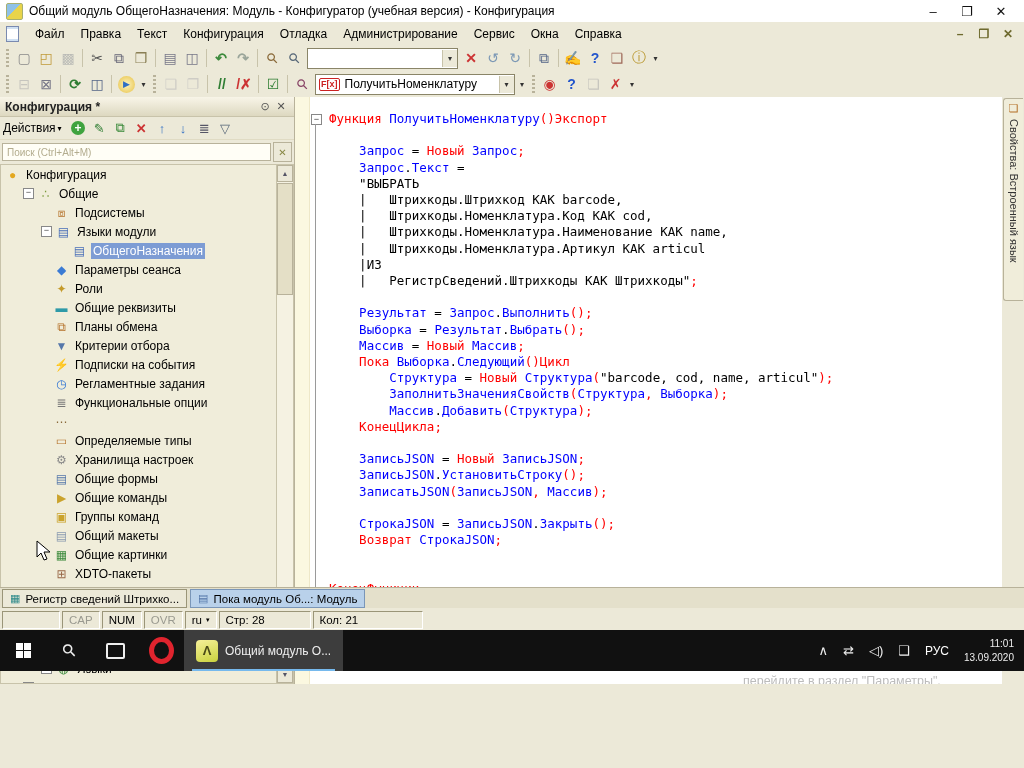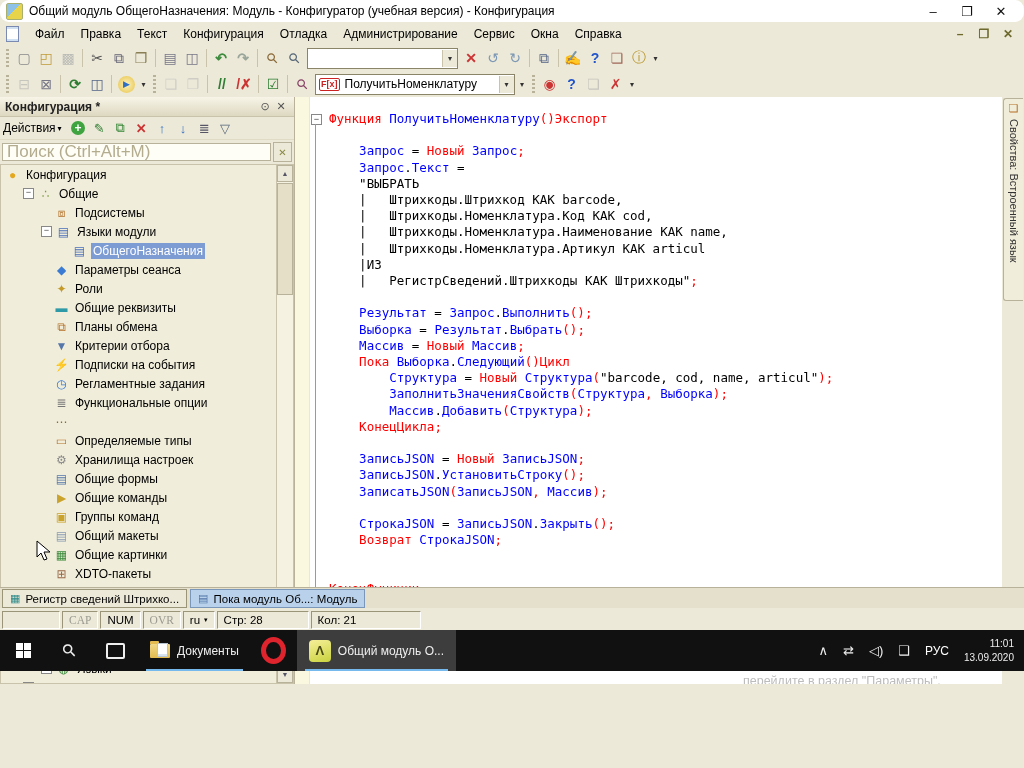--- a/index.html
+++ b/index.html
@@ -1,21 +1,21 @@
 <!DOCTYPE html>
 <html><head>
 <meta charset="utf-8">
 <style>
   html,body{margin:0;padding:0;width:1024px;height:768px;overflow:hidden;
     font-family:"Liberation Sans",sans-serif;background:#000;}
   #screen{position:relative;width:1024px;height:768px;background:#ece9d8;}
 
   
   .titlebar{position:absolute;left:0;top:0;right:0;height:22px;background:#fff;
-    display:flex;align-items:center;gap:6px;padding:0 6px;font-size:12px;color:#000;border-radius:9px;}
+    display:flex;align-items:center;gap:6px;padding:0 6px;font-size:12px;color:#000;}
   .app-icon{width:15px;height:15px;border-radius:2px;flex:none;border:1px solid #a8b070;
     background:linear-gradient(135deg,#8ec1e8 0 45%,#e8d44a 45% 100%);}
   .title-text{flex:1;white-space:nowrap;overflow:hidden;}
   .win-ctl{width:34px;text-align:center;font-size:13px;color:#111;}
 
   
   .menubar{position:absolute;left:0;top:22px;right:0;height:23px;background:#ece9d8;
     border-bottom:1px solid #d8d3bb;display:flex;align-items:center;font-size:12px;padding:0 4px;}
   .menu-doc{width:11px;height:14px;background:#fff;border:1px solid #7a8ab0;margin:0 8px 0 2px;flex:none;
     box-shadow:inset 0 -2px 0 #cfe0f2, inset 0 2px 0 #cfe0f2;}
@@ -56,21 +56,21 @@
     display:flex;align-items:center;padding:0 5px;font-size:12px;font-weight:bold;color:#222;flex:none;}
   .panel-header .spring{flex:1;}
   .ph-ico{width:16px;text-align:center;font-weight:normal;color:#555;font-size:11px;}
   .panel-actions{height:22px;display:flex;align-items:center;padding:0 3px;border-bottom:1px solid #e0dbc4;
     font-size:12px;flex:none;}
   .adrop{font-size:8px;margin:0 6px 0 2px;}
   .act-i{width:21px;height:18px;display:flex;align-items:center;justify-content:center;font-size:13px;}
   .act-i .rbg{width:14px;height:14px;border-radius:50%;display:flex;align-items:center;
     justify-content:center;color:#fff;font-weight:bold;font-size:12px;}
   .panel-search{height:22px;display:flex;align-items:center;padding:1px 2px;gap:2px;flex:none;}
-  .search-field{flex:1;height:16px;border:1px solid #b8b29a;background:#fffef6;font-size:17px;
+  .search-field{flex:1;height:16px;border:1px solid #b8b29a;background:#fffef6;font-size:10px;
     padding:0 4px;outline:none;color:#444;}
   .search-field::placeholder{color:#b3ac8e;}
   .sclear{width:17px;height:18px;border:1px solid #b8b29a;background:#ece9d8;color:#7a5;
     display:flex;align-items:center;justify-content:center;font-size:10px;color:#884;}
   .tree-wrap{flex:1;position:relative;overflow:hidden;}
   .tree-area{position:absolute;left:0;top:0;right:16px;bottom:0;border:1px solid #c8c3aa;
     background:#f0edda;overflow:hidden;}
   .tree-row{height:19px;display:flex;align-items:center;font-size:12px;white-space:nowrap;}
   .tmark{width:9px;height:9px;border:1px solid #888;background:#fff;font-size:9px;line-height:7px;
     text-align:center;color:#444;margin:0 4px 0 0;flex:none;}
@@ -118,21 +118,21 @@
   .wtab.active{background:#b9d1ea;border-color:#7a96b8;}
   .wtab .wicon{font-size:11px;}
 
   
   .statusbar{position:absolute;left:0;right:0;top:608px;height:22px;background:#ece9d8;
     display:flex;align-items:center;padding:1px 2px;gap:2px;font-size:11.5px;}
   .scell{height:16px;border:1px solid;border-color:#9a9578 #fff #fff #9a9578;display:flex;
     align-items:center;padding:0 6px;background:#ece9d8;white-space:nowrap;}
   .scell.hint{flex:1;}
   .scell.spacer{width:44px;}
-  .scell.gray{color:#9a9a90;font-family:Liberation Serif, serif;}
+  .scell.gray{color:#9a9a90;}
   .scell .mini{font-size:7px;margin-left:4px;}
   .scell.wline{width:78px;}.scell.wcol{width:96px;}
 
   
   .taskbar{position:absolute;left:0;right:0;top:630px;height:41px;background:#111;display:flex;
     align-items:stretch;color:#fff;}
   .tb-item{width:46px;display:flex;align-items:center;justify-content:center;flex:none;}
   .start-grid{display:grid;grid-template-columns:7px 7px;grid-template-rows:7px 7px;gap:1px;}
   .start-grid i{background:#fff;}
   .tsearch{font-size:17px;transform:rotate(-45deg);color:#eee;}
@@ -492,25 +492,20 @@
           <i></i>
           <i></i>
         </span>
     </div>
     <div class="tb-item">
       <span class="tsearch">⚲</span>
     </div>
     <div class="tb-item">
       <span class="taskview"></span>
     </div>
-    <div class="tb-app">
-      <span class="docs-folder"></span>
-      <span>Документы</span>
-      <span class="underline"></span>
-    </div>
     <div class="tb-item">
       <span class="opera-ring"></span>
     </div>
     <div class="tb-app active-app">
       <span class="onec-sq">Λ</span>
       <span>Общий модуль О...</span>
       <span class="underline"></span>
     </div>
     <div class="tray">
       <span id="tray-icons" style="display:flex;gap:15px">

